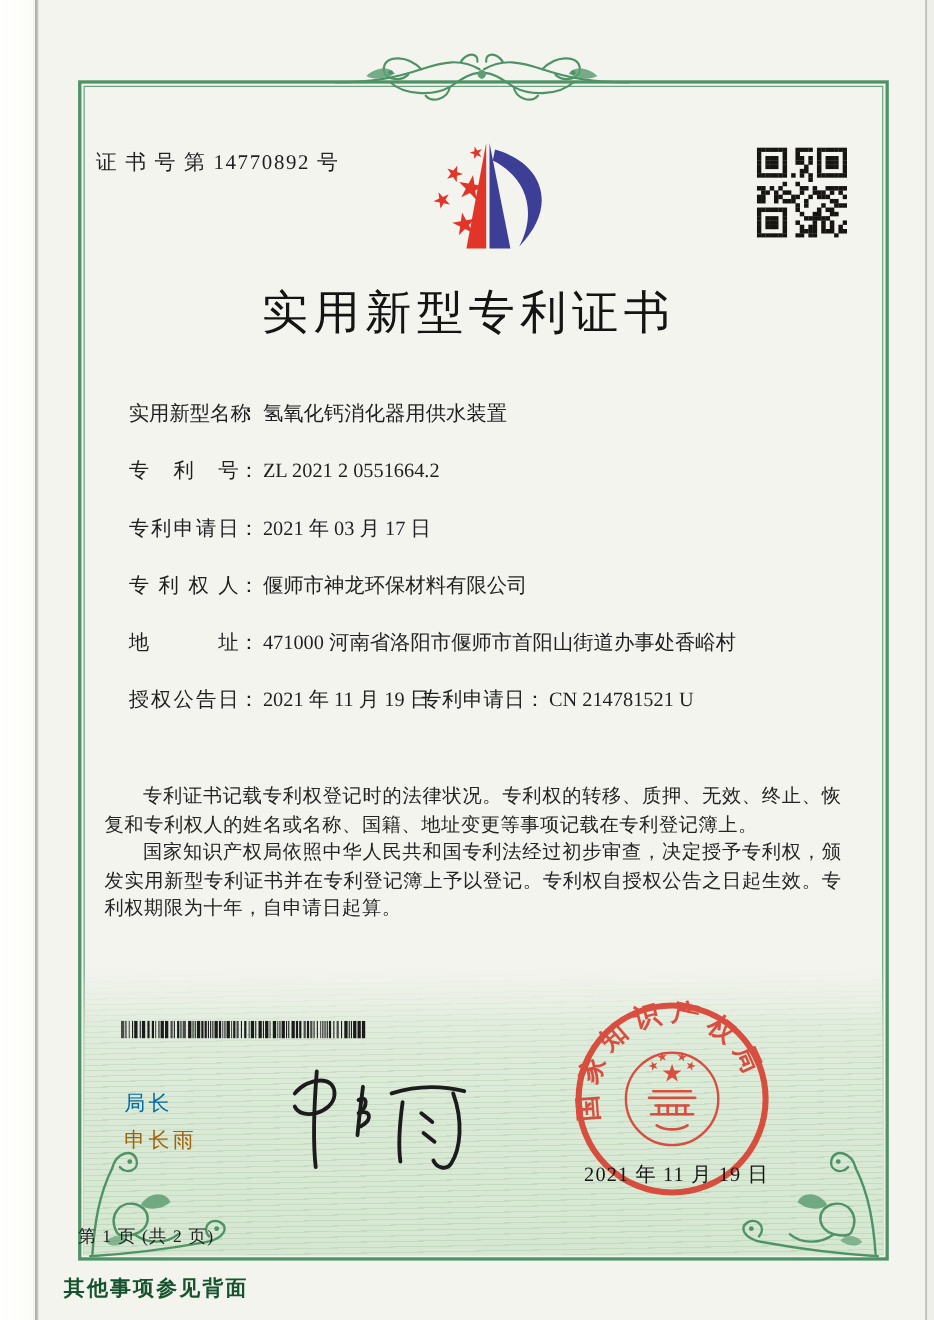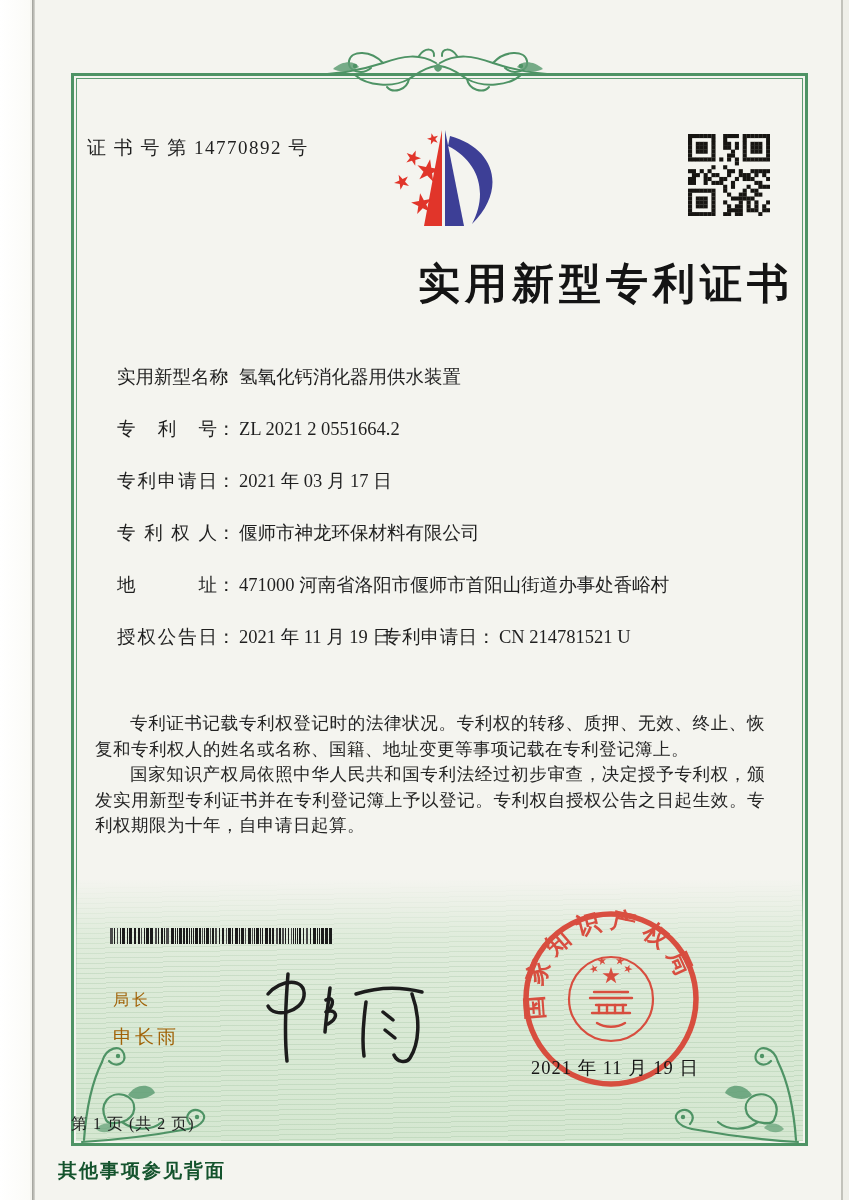--- a/index.html
+++ b/index.html
@@ -19,35 +19,35 @@
   .wave-lines{position:absolute;left:2px;right:2px;bottom:2px;height:262px;opacity:.55;
       background:repeating-linear-gradient(179deg,rgba(255,255,255,0) 0 4px,rgba(120,168,122,.35) 4px 5px);
       -webkit-mask-image:linear-gradient(180deg,transparent 0,#000 35%);
       mask-image:linear-gradient(180deg,transparent 0,#000 35%);}
   .ornament{position:absolute;}
 
   
   .cert-no{position:absolute;left:87px;top:135px;font-size:19px;letter-spacing:1.5px;}
   .logo{position:absolute;left:366px;top:124px;}
   .qr{position:absolute;left:688px;top:134px;width:82px;height:82px;}
-  .title{position:absolute;left:58px;top:256px;width:736px;text-align:right;
-         font-size:42px;font-weight:bold;letter-spacing:5px;color:#141414;}
+  .title{position:absolute;left:58px;top:256px;width:736px;text-align:center;
+         font-size:42px;font-weight:normal;letter-spacing:5px;color:#141414;}
   .fields{position:absolute;left:117px;top:364px;display:flex;flex-direction:column;gap:26px;font-size:18.5px;}
   .frow{height:26px;line-height:26px;white-space:nowrap;position:relative;}
   .flabel{display:inline-block;width:100px;text-align:justify;text-align-last:justify;vertical-align:top;}
   .flabel-sm{display:inline-block;width:94px;text-align:justify;text-align-last:justify;vertical-align:top;}
   .fcolon{display:inline-block;width:16px;}
   .fvalue{margin-left:6px;}
   .grant-no-group{position:absolute;left:266px;top:0;white-space:nowrap;}
   .paragraphs{position:absolute;left:95px;top:711px;width:670px;font-size:17.5px;line-height:25.5px;
               text-align:justify;letter-spacing:.5px;color:#242424;}
   .paragraphs p{margin:0;text-indent:2em;}
   .barcode{position:absolute;left:110px;top:928px;width:226px;height:16px;}
-  .director-title{position:absolute;left:113px;top:990px;font-size:16px;
-                  font-family:Liberation Sans, sans-serif;letter-spacing:3px;color:#a16207;}
+  .director-title{position:absolute;left:113px;top:990px;font-size:19px;
+                  font-family:Liberation Sans, sans-serif;letter-spacing:3px;color:#0369a1;}
   .director-name{position:absolute;left:113px;top:1024px;font-size:19px;
                   font-family:"Liberation Sans","DejaVu Sans",sans-serif;letter-spacing:3px;color:#a16207;}
   .signature{position:absolute;left:240px;top:964px;}
   .seal{position:absolute;left:511px;top:899px;}
   .seal-date{position:absolute;left:531px;top:1055px;font-size:18.5px;letter-spacing:1px;color:#161616;}
   .page-indicator{position:absolute;left:71px;top:1114px;width:680px;text-align:left;font-size:16px;letter-spacing:1px;}
   .back-note{position:absolute;left:58px;top:1158px;width:736px;font-size:19px;letter-spacing:2px;color:#14532d;font-weight:bold;}
 </style>
 </head>
 <body>

